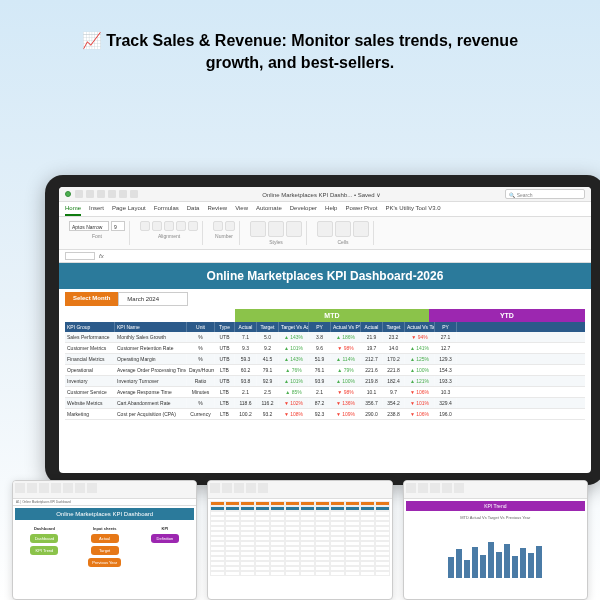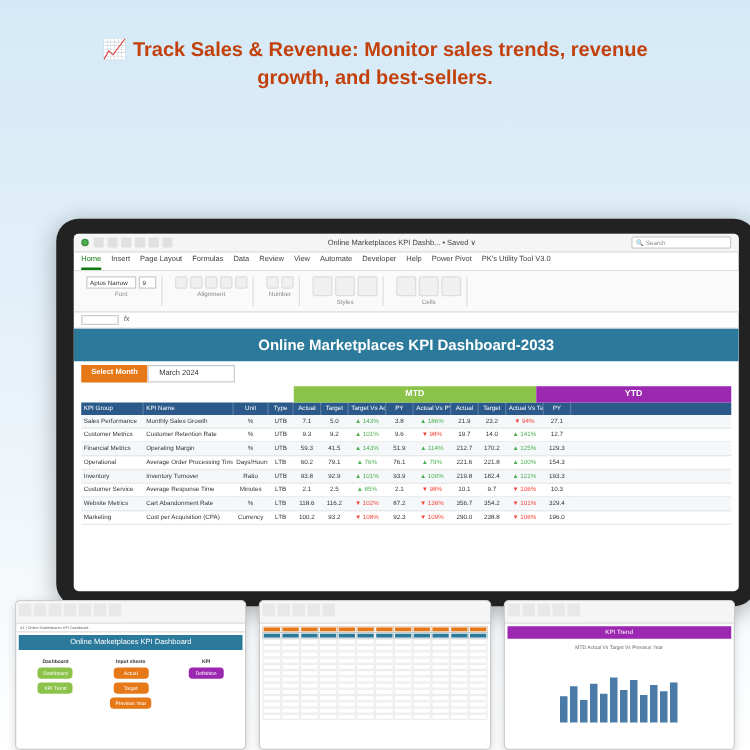--- a/index.html
+++ b/index.html
@@ -1,18 +1,18 @@
 <!DOCTYPE html>
 <html><head>
 <meta charset="utf-8">
 <style>
 *{margin:0;padding:0;box-sizing:border-box;font-family:Arial,sans-serif}
 body{width:600px;height:600px;background:linear-gradient(180deg,#d4e9f7 0%,#e8f2f9 50%,#fff 100%);overflow:hidden;position:relative}
 .hero{padding:30px 60px 20px;text-align:center}
-.hero h2{font-size:16px;font-weight:700;color:#c2410c;margin-bottom:14px;line-height:1.4}
+.hero h2{font-size:16px;font-weight:700;color:#000000;margin-bottom:14px;line-height:1.4}
 .tablet{position:absolute;top:175px;left:45px;right:0;width:560px;height:310px;background:#222;border-radius:18px;padding:12px 14px;box-shadow:0 4px 20px rgba(0,0,0,.3)}
 .screen{background:#fff;width:100%;height:100%;border-radius:4px;overflow:hidden;font-size:6px}
 .titlebar{display:flex;align-items:center;padding:2px 6px;background:#f5f5f5;border-bottom:1px solid #ddd;gap:4px}
 .titlebar .dot{width:6px;height:6px;border-radius:50%;background:#4caf50;border:1px solid #388e3c}
 .titlebar .icons{display:flex;gap:3px;color:#666}
 .titlebar .icons span{width:8px;height:8px;background:#e0e0e0;border-radius:1px}
 .titlebar .fname{flex:1;text-align:center;color:#444;font-size:6px}
 .titlebar .search{width:80px;height:10px;background:#fff;border:1px solid #ccc;border-radius:2px;padding:0 3px;color:#888;font-size:5px;line-height:10px}
 .ribbon-tabs{display:flex;padding:0 6px;gap:8px;font-size:6px;color:#444;border-bottom:1px solid #ddd}
 .ribbon-tabs span{padding:3px 0}
@@ -140,21 +140,21 @@
             <div class="r-btn"></div>
             <div class="r-btn"></div>
           </div>
         <span>Cells</span>
       </div>
     </div>
     <div class="fx-bar">
       <div class="cell-ref"></div>
       <div class="fx">fx</div>
     </div>
-    <div class="dash-title">Online Marketplaces KPI Dashboard-2033</div>
+    <div class="dash-title">Online Marketplaces KPI Dashboard-2026</div>
     <div class="controls">
       <div class="select-month">Select Month</div>
       <div class="month-val">March 2024</div>
     </div>
     <div class="section-heads">
       <div class="sh-blank"></div>
       <div class="sh-mtd">MTD</div>
       <div class="sh-ytd">YTD</div>
     </div>
     <div class="tbl">

